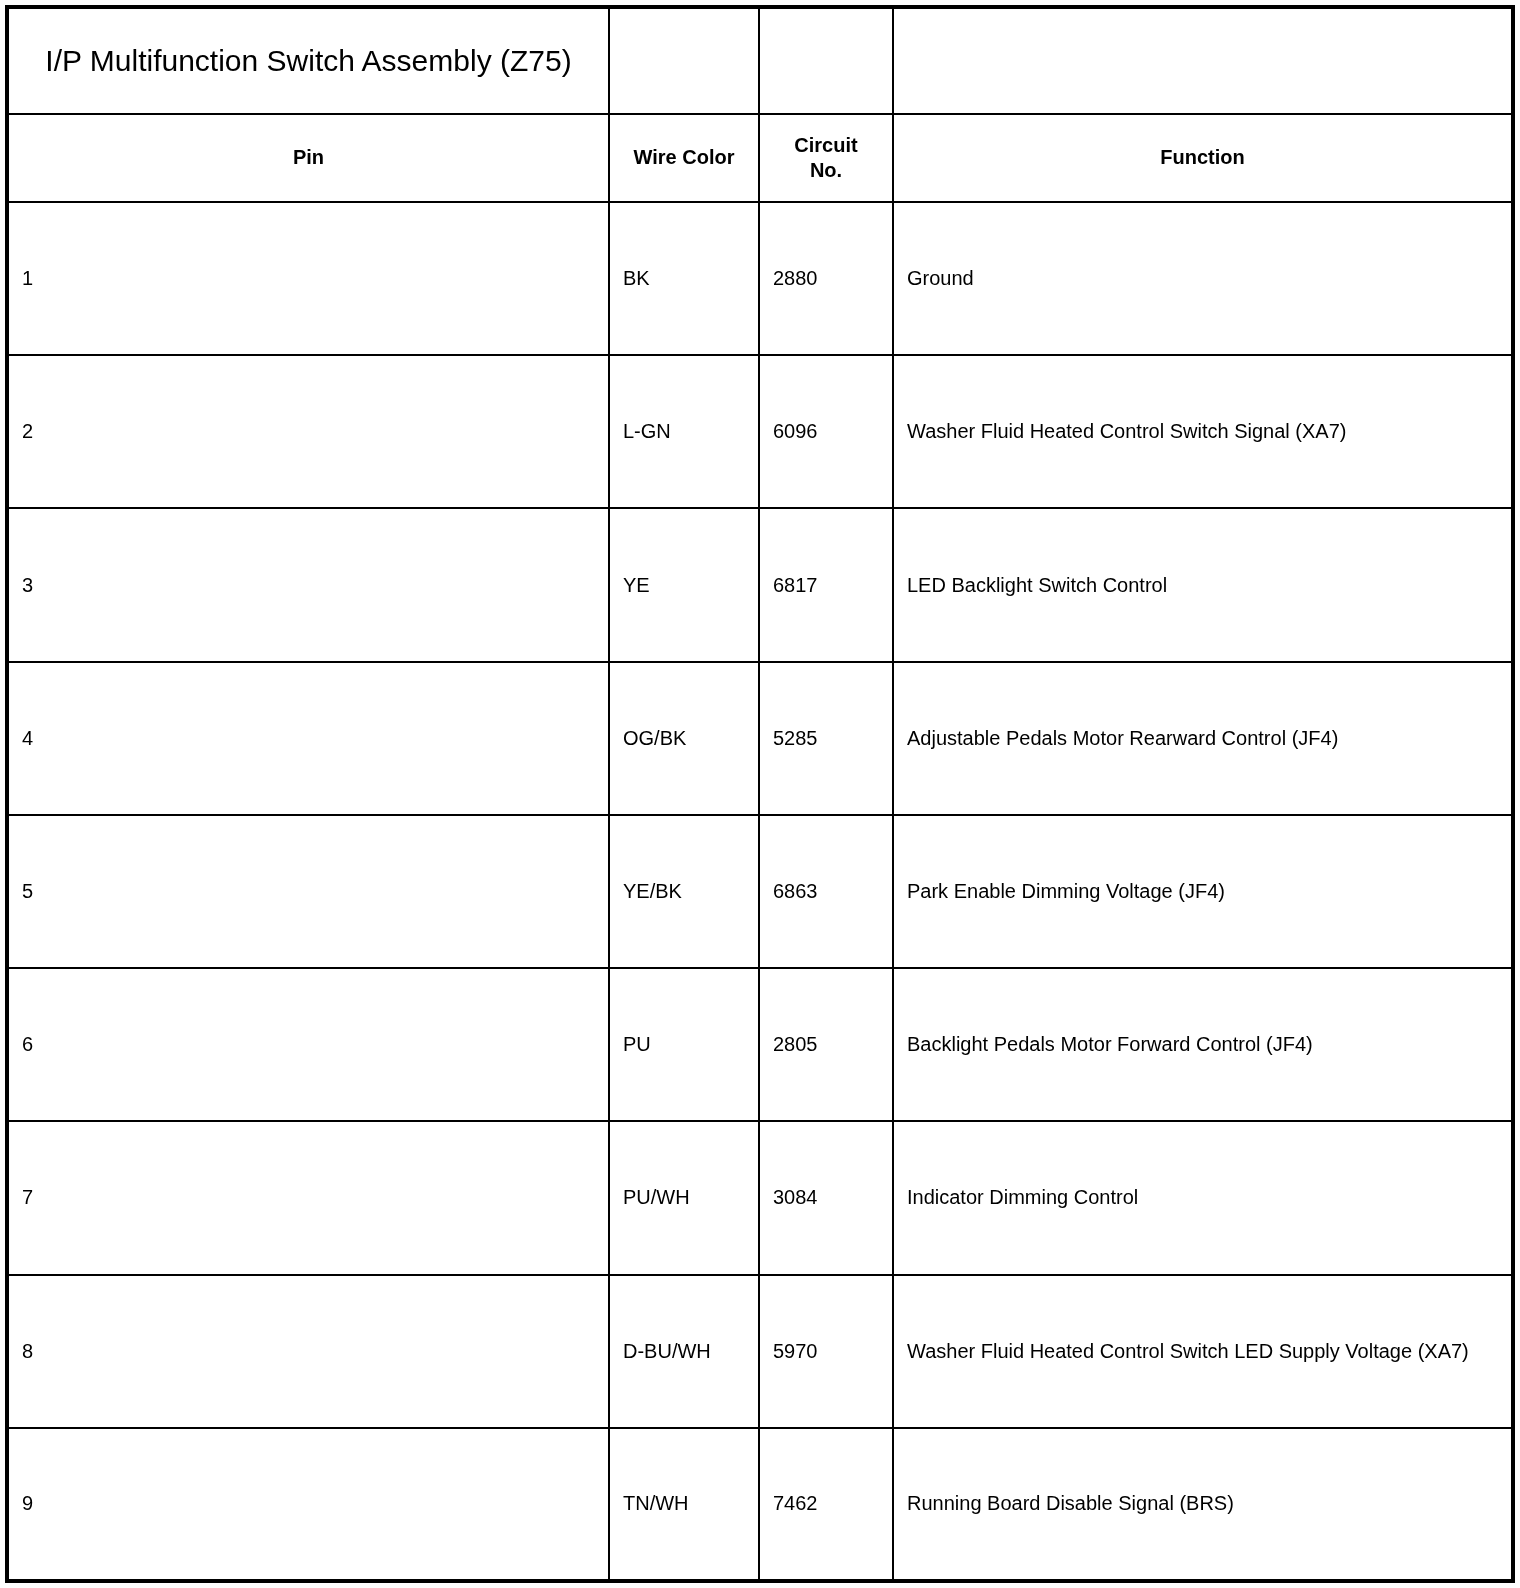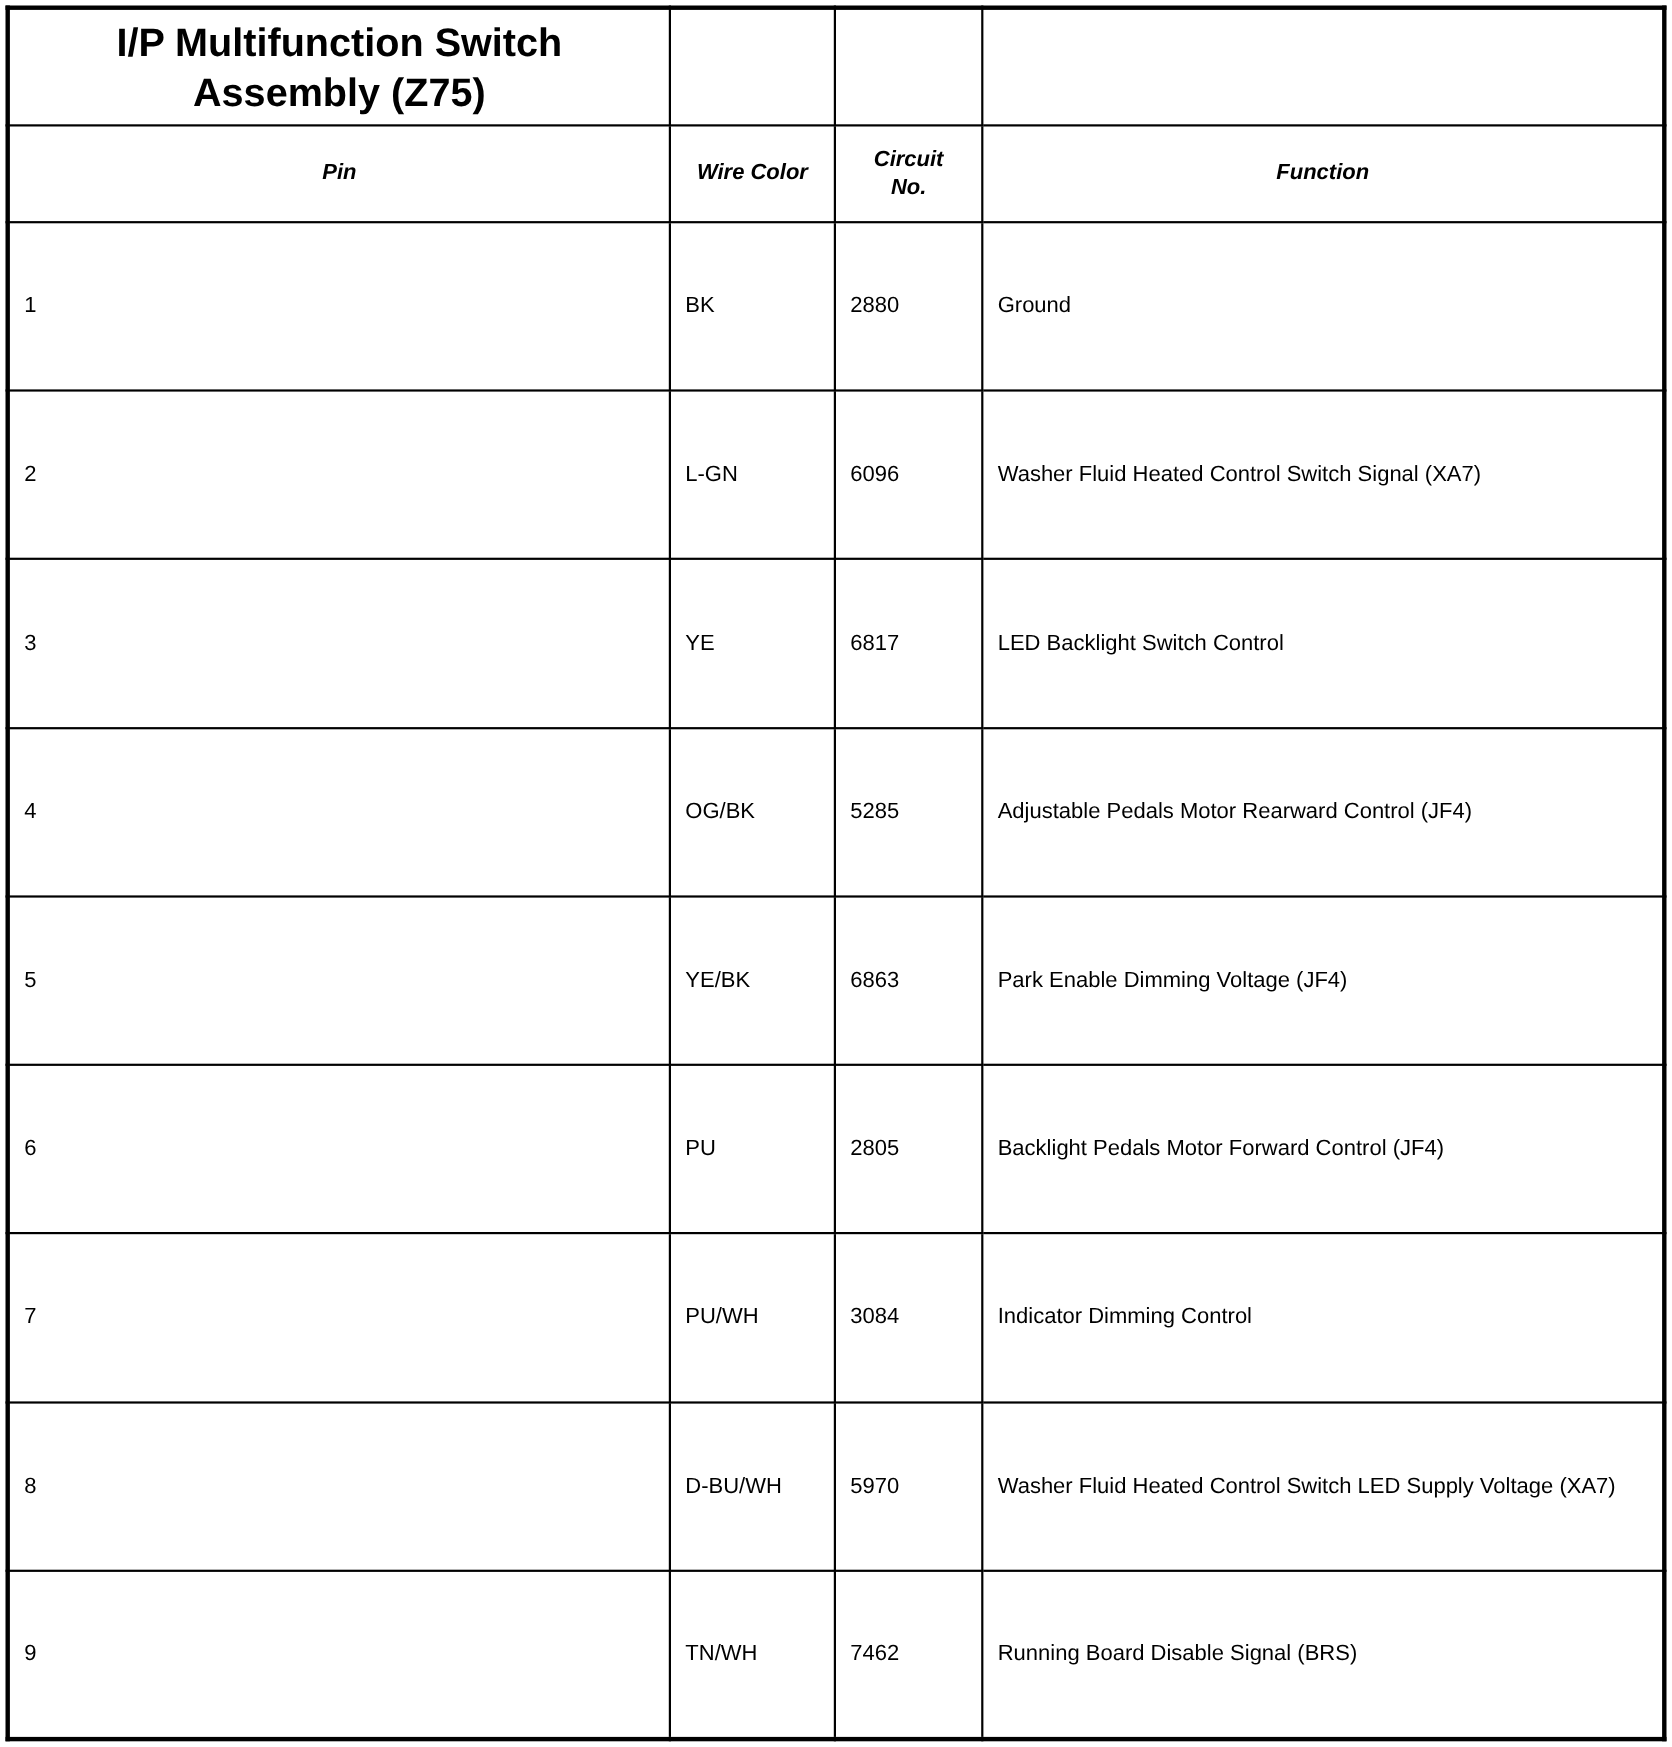--- a/index.html
+++ b/index.html
@@ -24,29 +24,29 @@
     border: 4px solid #000000;
   }
   table.pinout td, table.pinout th {
     border: 2px solid #000000;
     box-sizing: border-box;
     overflow: hidden;
   }
   
   tr.title-row { height: 97px; }
   td.title-cell {
-    font-size: 36px;
-    font-weight: bold;
+    font-size: 30px;
+    font-weight: normal;
     text-align: center;
     vertical-align: middle;
     line-height: 1.25;
     padding: 0 8px;
   }
   
-  tr.header-row { height: 80px; font-style: italic; }
+  tr.header-row { height: 80px; }
   tr.header-row th {
     font-size: 20px;
     font-weight: bold;
     text-align: center;
     vertical-align: middle;
     line-height: 1.25;
     padding: 0 20px;
   }
   
   tr.data-row { height: 139px; }

